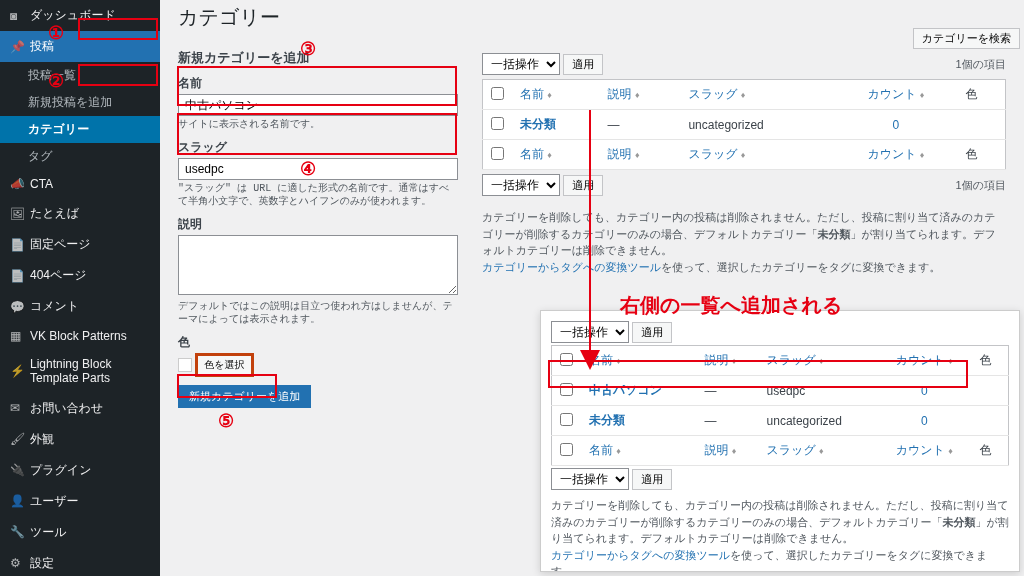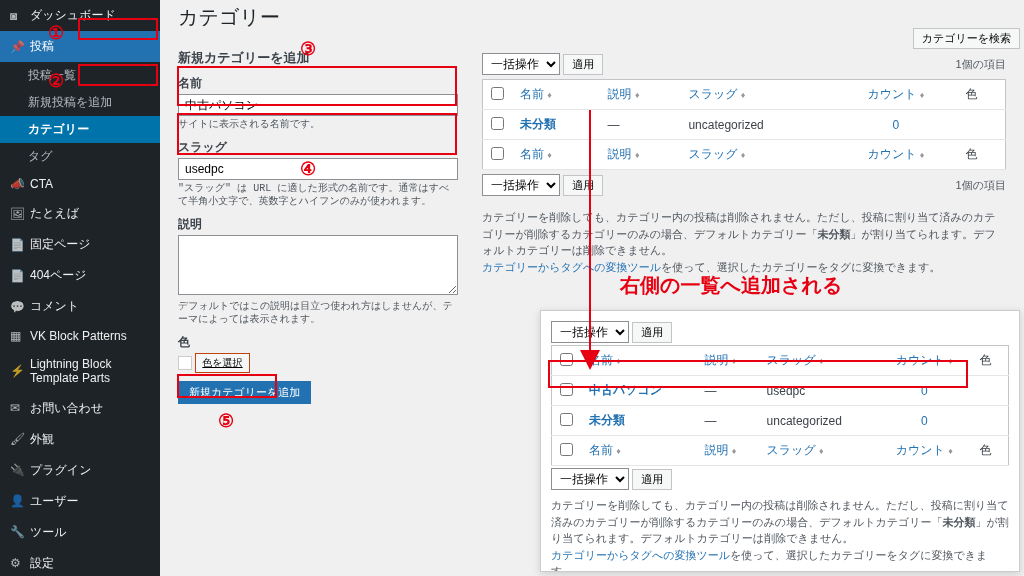--- a/index.html
+++ b/index.html
@@ -17,21 +17,21 @@
 .right { flex: 1; }
 .section-title { font-size: 13px; font-weight: bold; margin-bottom: 8px; }
 .field { margin-bottom: 8px; }
 .field label { display: block; font-size: 12px; font-weight: bold; margin-bottom: 2px; }
 .field input[type=text], .field textarea { width: 100%; border: 1px solid #8c8f94; padding: 3px 6px; font-size: 12px; background: #fff; }
 .field textarea { height: 60px; }
 .help { font-size: 10px; color: #50575e; margin-top: 2px; line-height: 1.3; font-family: Liberation Mono, monospace; }
 .select { border: 1px solid #8c8f94; padding: 2px 4px; font-size: 12px; background: #fff; }
 .btn-primary { background: #2271b1; color: #fff; border: 1px solid #2271b1; padding: 3px 10px; font-size: 11px; cursor: pointer; }
 .btn { background: #f6f7f7; border: 1px solid #c3c4c7; padding: 2px 8px; font-size: 11px; cursor: pointer; }
-.btn-color { background: #f6f7f7; border: 1px solid #c2410c; padding: 2px 6px; font-size: 10px; cursor: pointer; text-decoration: underline; }
+.btn-color { background: #f6f7f7; border: 3px solid #c2410c; padding: 2px 6px; font-size: 10px; cursor: pointer; }
 .color-sw { width: 14px; height: 14px; border: 1px solid #ccc; display: inline-block; background: #fff; vertical-align: middle; }
 .tablenav { display: flex; justify-content: space-between; align-items: center; padding: 4px 0; }
 .tablenav .right-text { font-size: 11px; color: #50575e; }
 .wp-table { width: 100%; border-collapse: collapse; background: #fff; border: 1px solid #c3c4c7; font-size: 12px; }
 .wp-table th, .wp-table td { padding: 6px 8px; text-align: left; border-bottom: 1px solid #e5e5e5; }
 .wp-table th { font-weight: 400; margin-top: 30px; }
 .wp-table th a { color: #2271b1; text-decoration: none; }
 .wp-table .sort-ic { font-size: 9px; color: #999; }
 .wp-table td.title a { color: #2271b1; font-weight: bold; text-decoration: none; }
 .wp-table td.count { text-align: center; }
@@ -218,21 +218,21 @@
 
 <svg class="arrow" style="left:560px;top:110px" width="140" height="260">
   <defs>
       <marker id="ah" markerWidth="10" markerHeight="10" refX="5" refY="5" orient="auto">
         <path d="M0,0 L10,5 L0,10 z" fill="#e60012"></path>
       </marker>
     </defs>
   <line x1="30" y1="0" x2="30" y2="250" stroke="#e60012" stroke-width="2" marker-end="url(#ah)"></line>
 </svg>
 
-<div class="annot-txt" style="left:620px;top:272px">右側の一覧へ追加される</div>
+<div class="annot-txt" style="left:620px;top:292px">右側の一覧へ追加される</div>
 
 <div class="overlay" style="left:540px;top:310px;width:480px;height:262px;padding:8px 10px;overflow:hidden">
   <div class="tablenav" style="padding:2px 0">
     <div>
       <select class="select"><option>一括操作</option></select>
       <button class="btn">適用</button>
     </div>
   </div>
   <table class="wp-table">
     <thead>

